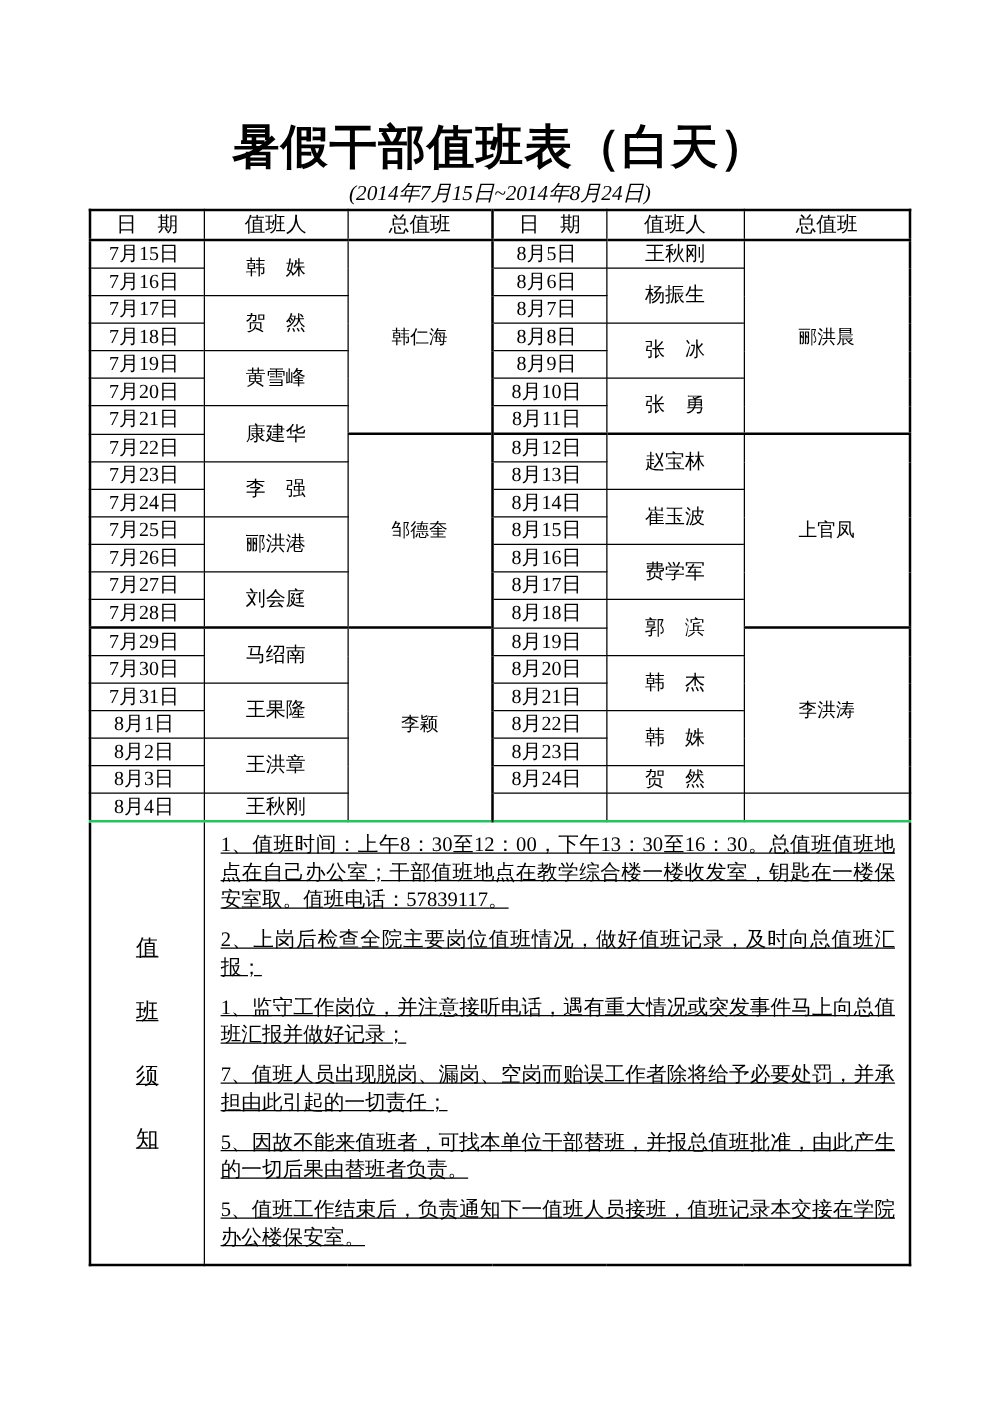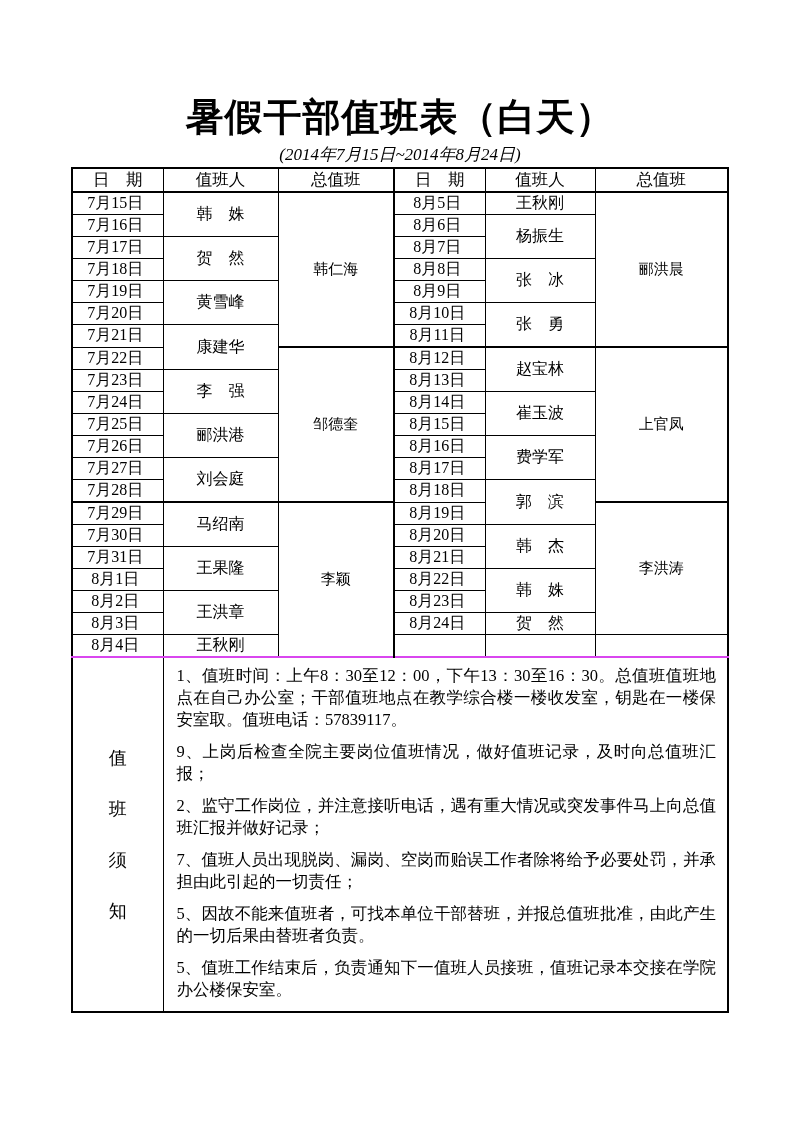--- a/index.html
+++ b/index.html
@@ -28,21 +28,21 @@
   }
   .roster thead tr { height:22px; }
   .roster thead th { border-bottom:2px solid #000; font-size:16.5px; text-align:center; }
   .roster tbody tr { height:21.8px; }
   td.date   { text-align:center; padding-right:5px; font-size:16px; white-space:nowrap; }
   td.person { text-align:center; font-size:16px; }
   td.chief  { text-align:center; font-size:15px; }
   .bl2 { border-left:2px solid #000 !important; }
   .bt2 { border-top:2px solid #000 !important; }
   tr.notes-row { height:330px; }
-  tr.notes-row td { border-top:2px solid #d946ef; }
+  tr.notes-row td { border-top:2px solid #22c55e;text-decoration:underline; }
   td.notes-label { vertical-align:middle; }
   .notes-label-box {
     display:flex; flex-direction:column; align-items:center; justify-content:center;
     gap:27px; font-size:18px; height:100%;
   }
   td.notes-content { vertical-align:top; padding:7px 11px 0 13px; }
   td.notes-content p {
     margin:0 0 10px 0; font-size:16.5px; line-height:22px; text-align:justify;
   }
 </style>
@@ -191,22 +191,22 @@
         <td class="notes-label">
           <div class="notes-label-box">
             <span>值</span>
             <span>班</span>
             <span>须</span>
             <span>知</span>
           </div>
         </td>
         <td class="notes-content" colspan="5">
           <p>1、值班时间：上午8：30至12：00，下午13：30至16：30。总值班值班地点在自己办公室；干部值班地点在教学综合楼一楼收发室，钥匙在一楼保安室取。值班电话：57839117。</p>
-          <p>9、上岗后检查全院主要岗位值班情况，做好值班记录，及时向总值班汇报；</p>
-          <p>2、监守工作岗位，并注意接听电话，遇有重大情况或突发事件马上向总值班汇报并做好记录；</p>
+          <p>2、上岗后检查全院主要岗位值班情况，做好值班记录，及时向总值班汇报；</p>
+          <p>1、监守工作岗位，并注意接听电话，遇有重大情况或突发事件马上向总值班汇报并做好记录；</p>
           <p>7、值班人员出现脱岗、漏岗、空岗而贻误工作者除将给予必要处罚，并承担由此引起的一切责任；</p>
           <p>5、因故不能来值班者，可找本单位干部替班，并报总值班批准，由此产生的一切后果由替班者负责。</p>
           <p>5、值班工作结束后，负责通知下一值班人员接班，值班记录本交接在学院办公楼保安室。</p>
         </td>
       </tr>
     </tbody>
   </table>
 </div>
 
 </body></html>

